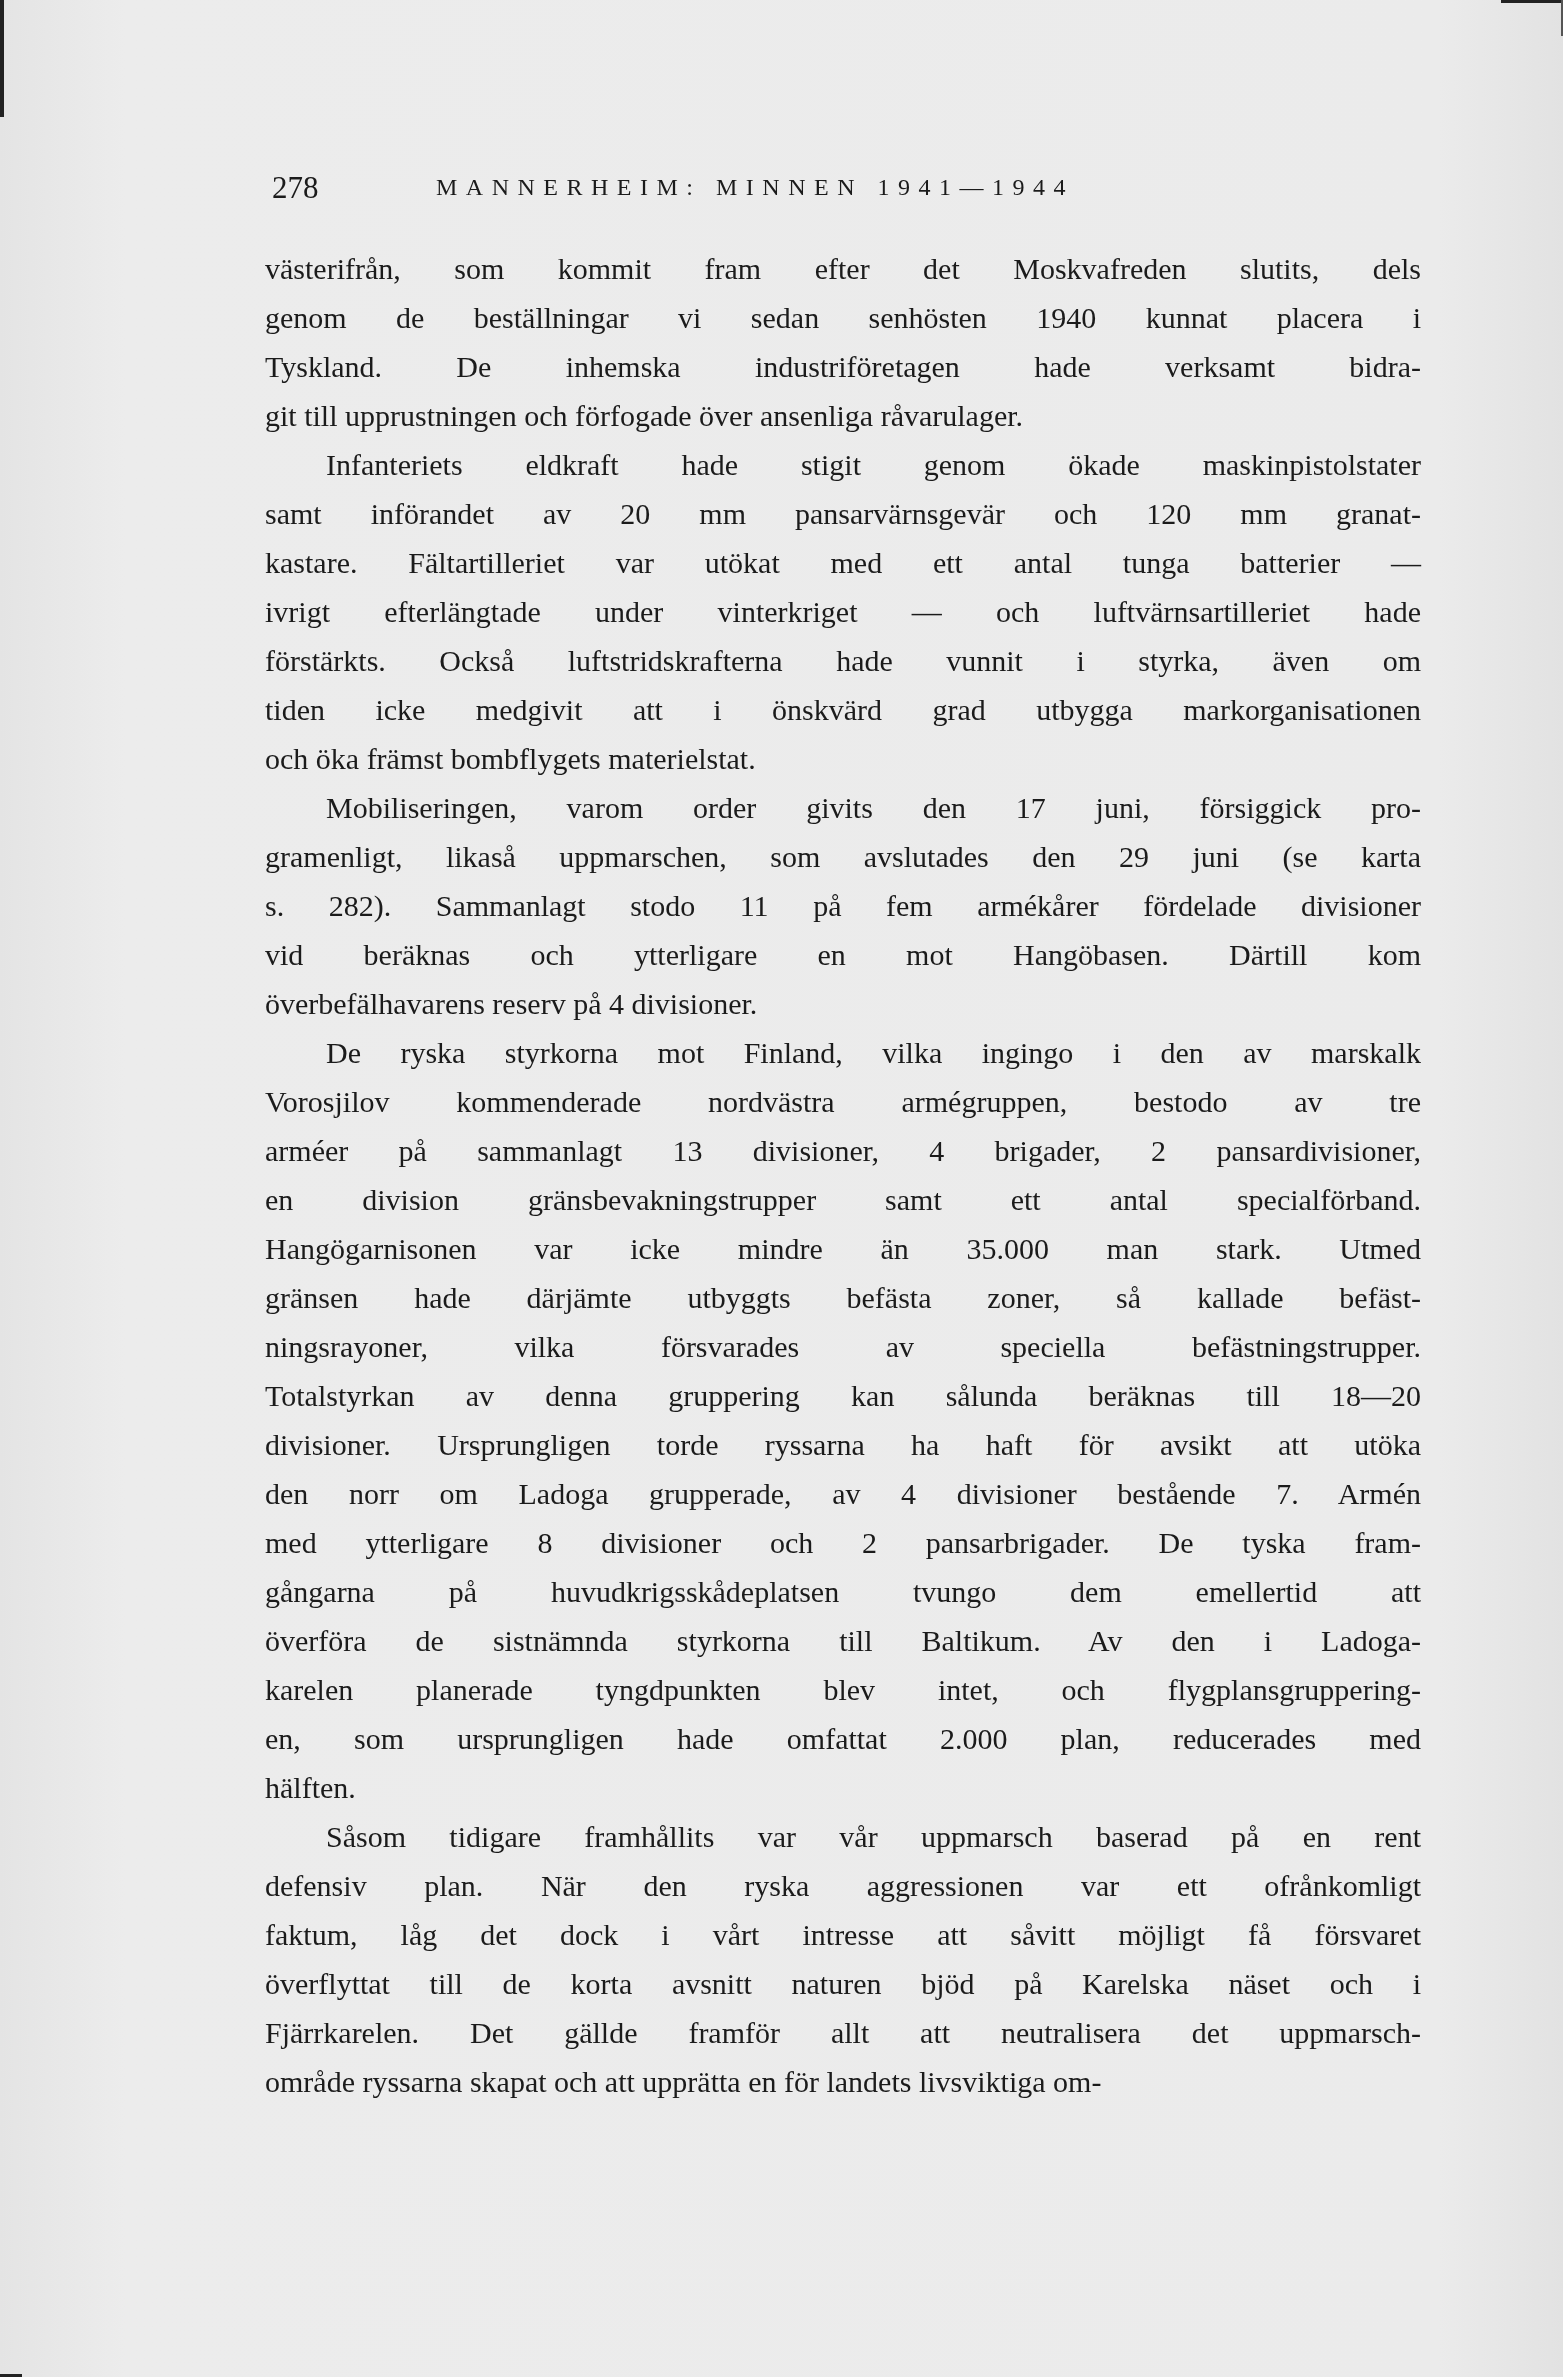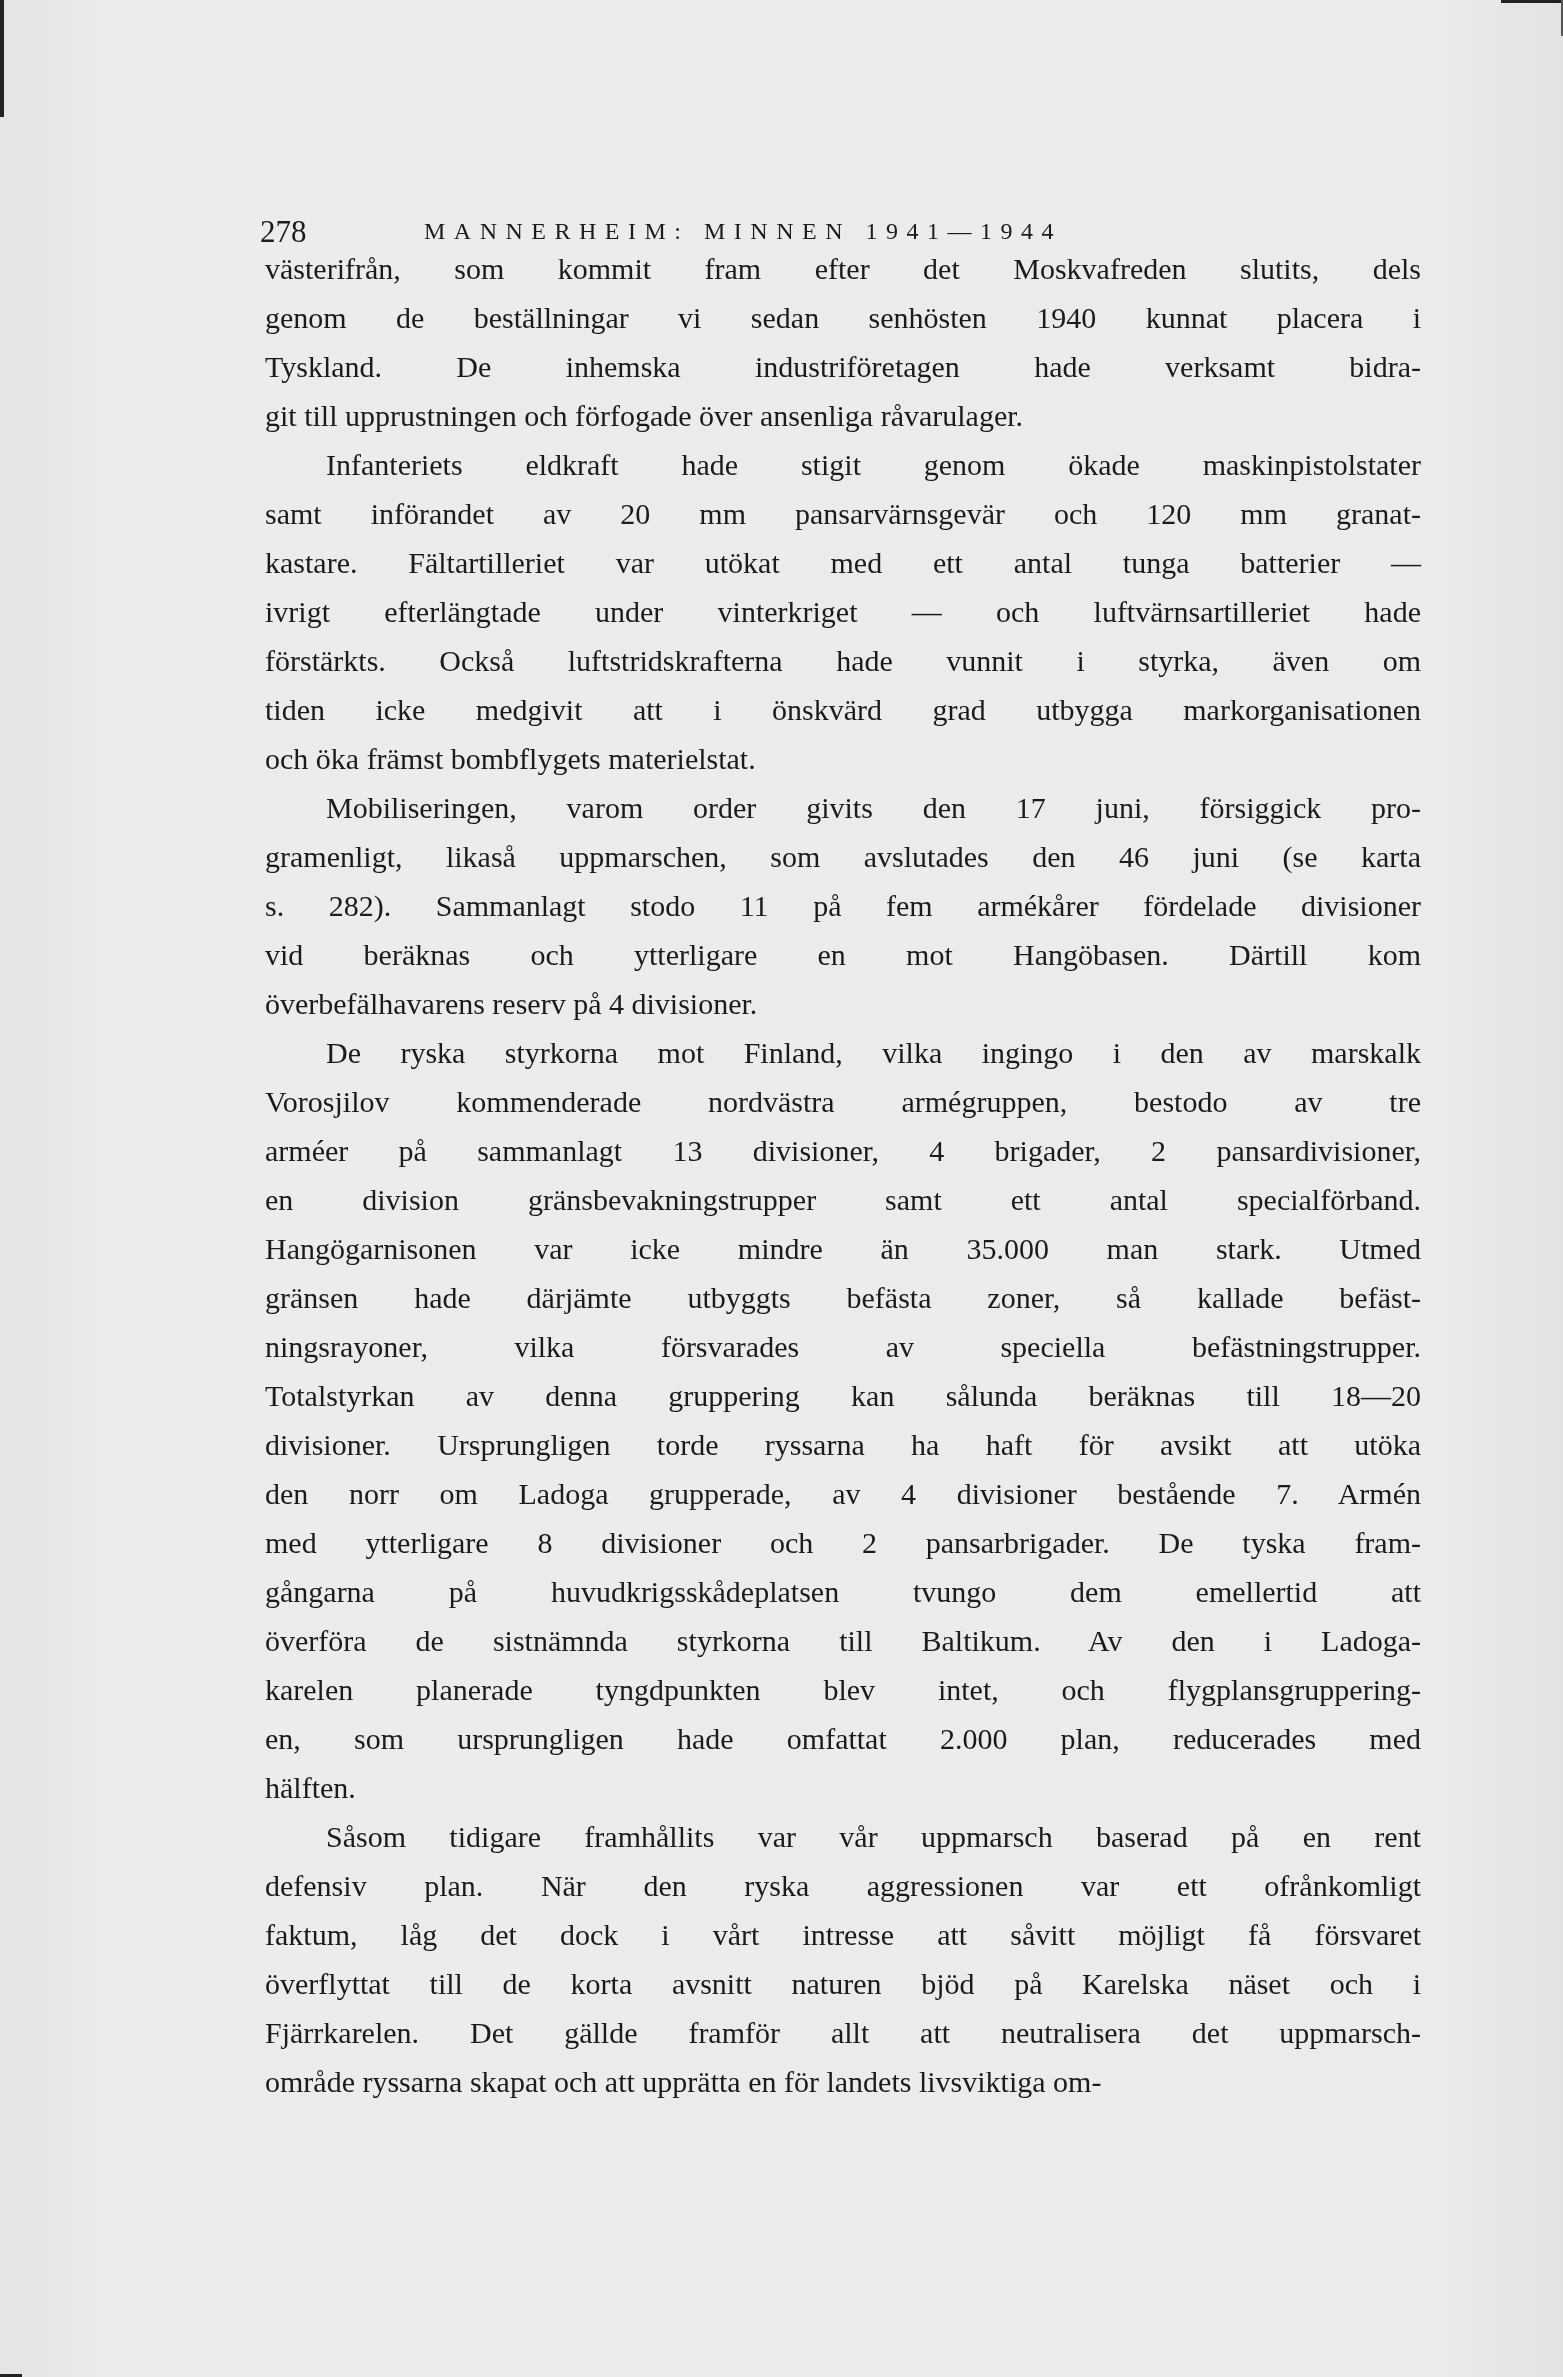--- a/index.html
+++ b/index.html
@@ -41,28 +41,27 @@
       background: #555;
     }
     .edge-bottom-left {
       position: absolute;
       left: 0; bottom: 0;
       width: 21.6px; height: 2.7px;
       background: #222;
     }
     .running-head {
       position: absolute;
-      left: 260px;
+      left: 272px;
       top: 165px;
       width: 1161px;
       height: 45px;
       font-size: 31px;
       line-height: 45px;
       white-space: nowrap;
-      margin-top: 44px;
     }
     .page-number {
       position: absolute;
       left: 0;
       top: 0;
       letter-spacing: 0px;
     }
     .running-title {
       position: absolute;
       left: 164px;
@@ -124,21 +123,21 @@
         <span class="line indent">Infanteriets eldkraft hade stigit genom ökade maskinpistolstater</span>
         <span class="line">samt införandet av 20 mm pansarvärnsgevär och 120 mm granat-</span>
         <span class="line">kastare. Fältartilleriet var utökat med ett antal tunga batterier —</span>
         <span class="line">ivrigt efterlängtade under vinterkriget — och luftvärnsartilleriet hade</span>
         <span class="line">förstärkts. Också luftstridskrafterna hade vunnit i styrka, även om</span>
         <span class="line">tiden icke medgivit att i önskvärd grad utbygga markorganisationen</span>
         <span class="line last">och öka främst bombflygets materielstat.</span>
       </div>
       <div class="para">
         <span class="line indent">Mobiliseringen, varom order givits den 17 juni, försiggick pro-</span>
-        <span class="line">gramenligt, likaså uppmarschen, som avslutades den 46 juni (se karta</span>
+        <span class="line">gramenligt, likaså uppmarschen, som avslutades den 29 juni (se karta</span>
         <span class="line">s. 282). Sammanlagt stodo 11 på fem armékårer fördelade divisioner</span>
         <span class="line">vid beräknas och ytterligare en mot Hangöbasen. Därtill kom</span>
         <span class="line last">överbefälhavarens reserv på 4 divisioner.</span>
       </div>
       <div class="para">
         <span class="line indent">De ryska styrkorna mot Finland, vilka ingingo i den av marskalk</span>
         <span class="line">Vorosjilov kommenderade nordvästra armégruppen, bestodo av tre</span>
         <span class="line">arméer på sammanlagt 13 divisioner, 4 brigader, 2 pansardivisioner,</span>
         <span class="line">en division gränsbevakningstrupper samt ett antal specialförband.</span>
         <span class="line">Hangögarnisonen var icke mindre än 35.000 man stark. Utmed</span>

